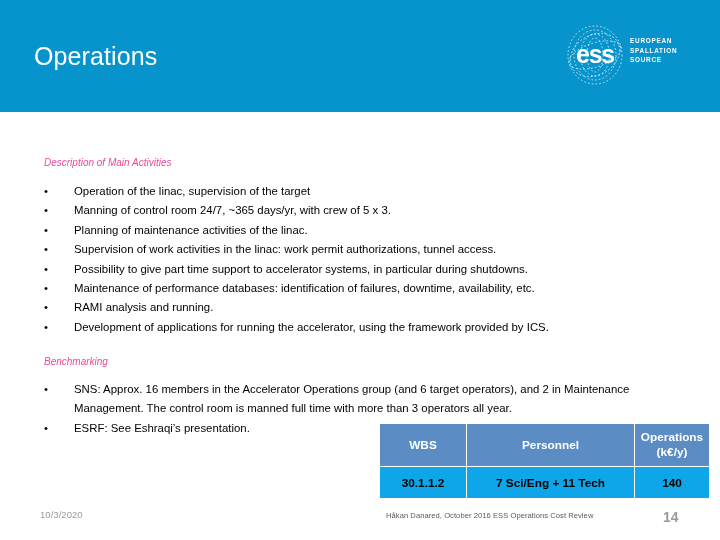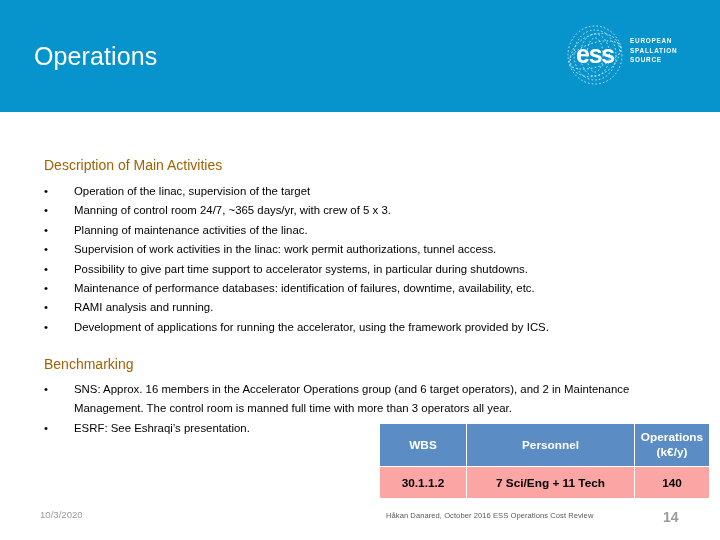--- a/index.html
+++ b/index.html
@@ -66,24 +66,25 @@
   .content {
     position: absolute;
     left: 0;
     top: 112px;
     width: 720px;
     height: 428px;
   }
   .section-heading {
     position: absolute;
     left: 44px;
-    font-size: 14px;
-    color: #a16207;
+    font-size: 10px;
+    color: #ec4899;
     font-weight: 400;
     white-space: nowrap;
+    font-style: italic;
   }
   .heading-activities { top: 45px; }
   .heading-benchmarking { top: 244px; }
 
   .bullet-list {
     position: absolute;
     left: 40px;
     margin: 0;
     padding: 0;
     list-style: none;
@@ -129,21 +130,21 @@
     padding: 0;
   }
   .cost-table th {
     background: #5B8CC4;
     color: #ffffff;
     height: 42px;
     line-height: 15px;
     vertical-align: middle;
   }
   .cost-table td {
-    background: #fca5a5;
+    background: #0ea5e9;
     color: #000000;
     height: 31px;
     vertical-align: middle;
   }
   .col-wbs { width: 86px; }
   .col-personnel { width: 167px; margin-top: 36px; }
   .col-ops { width: 74px; }
 
   
   .footer-date {

